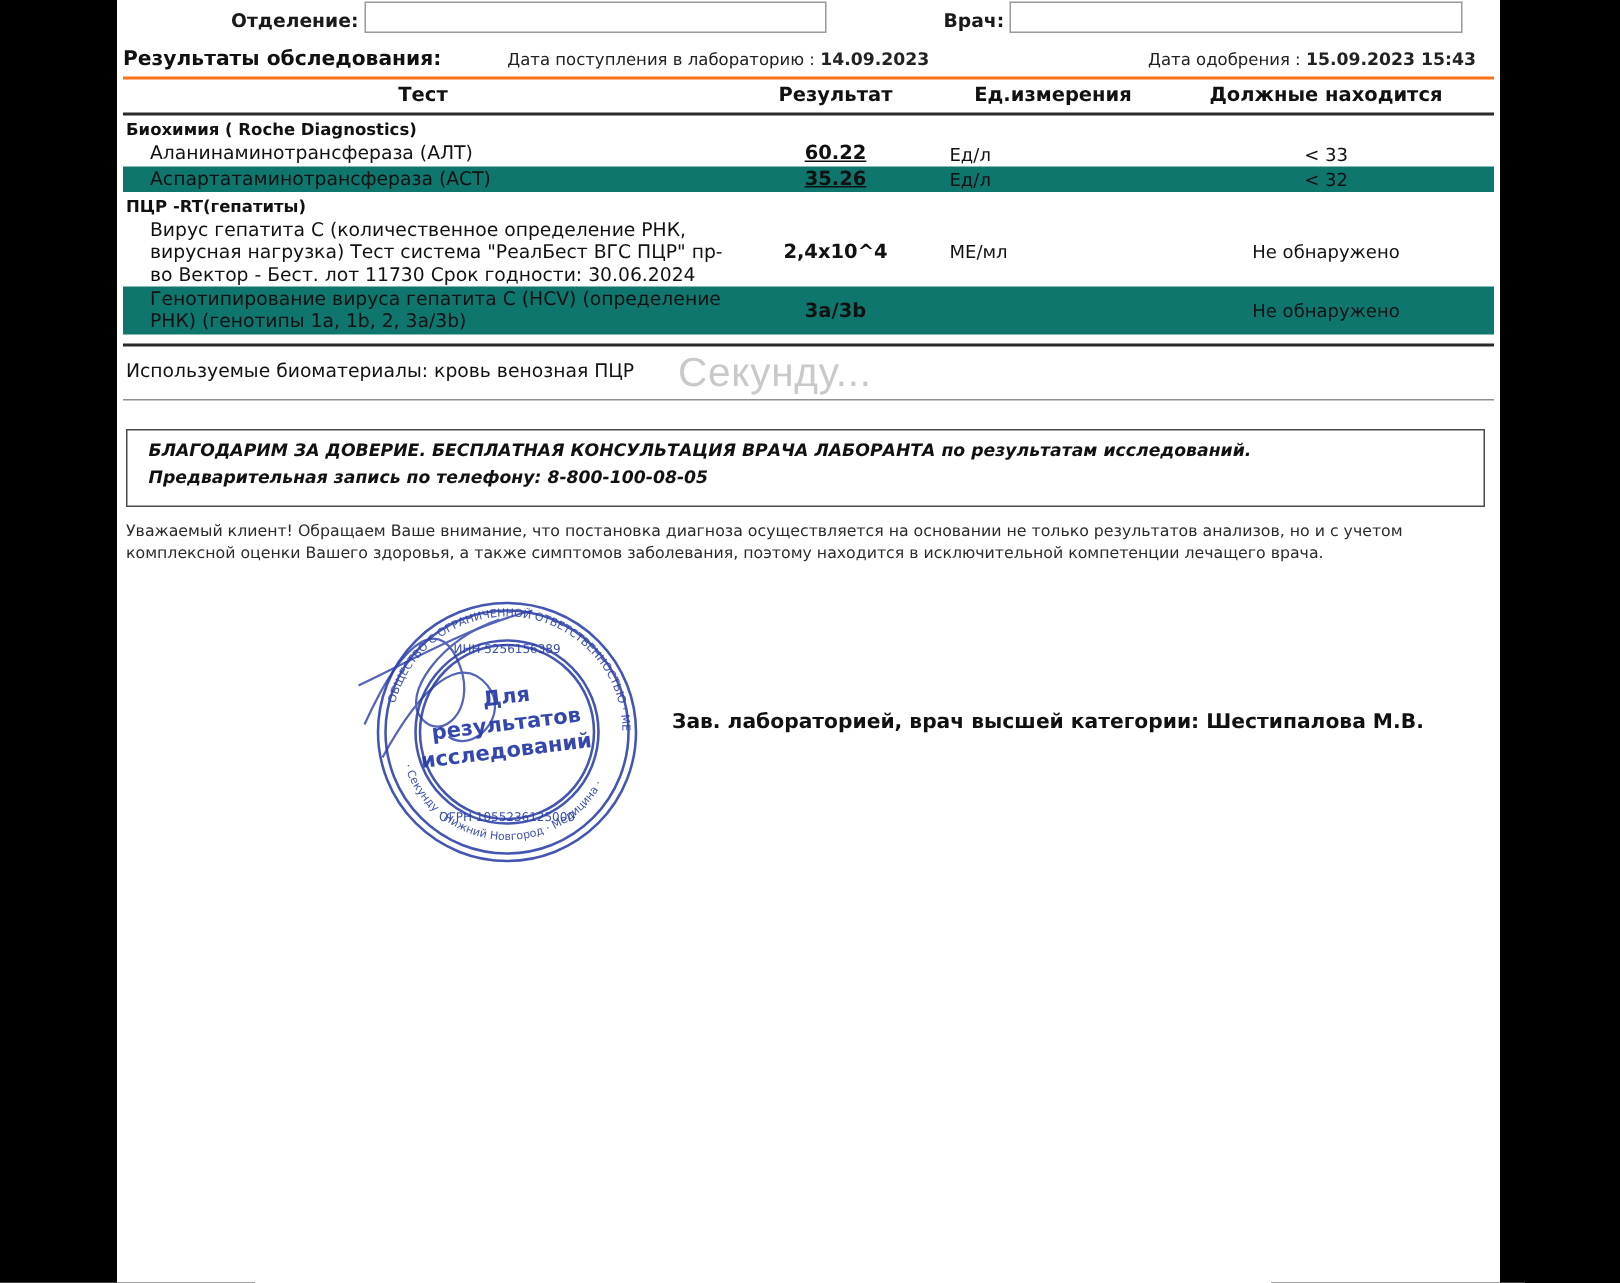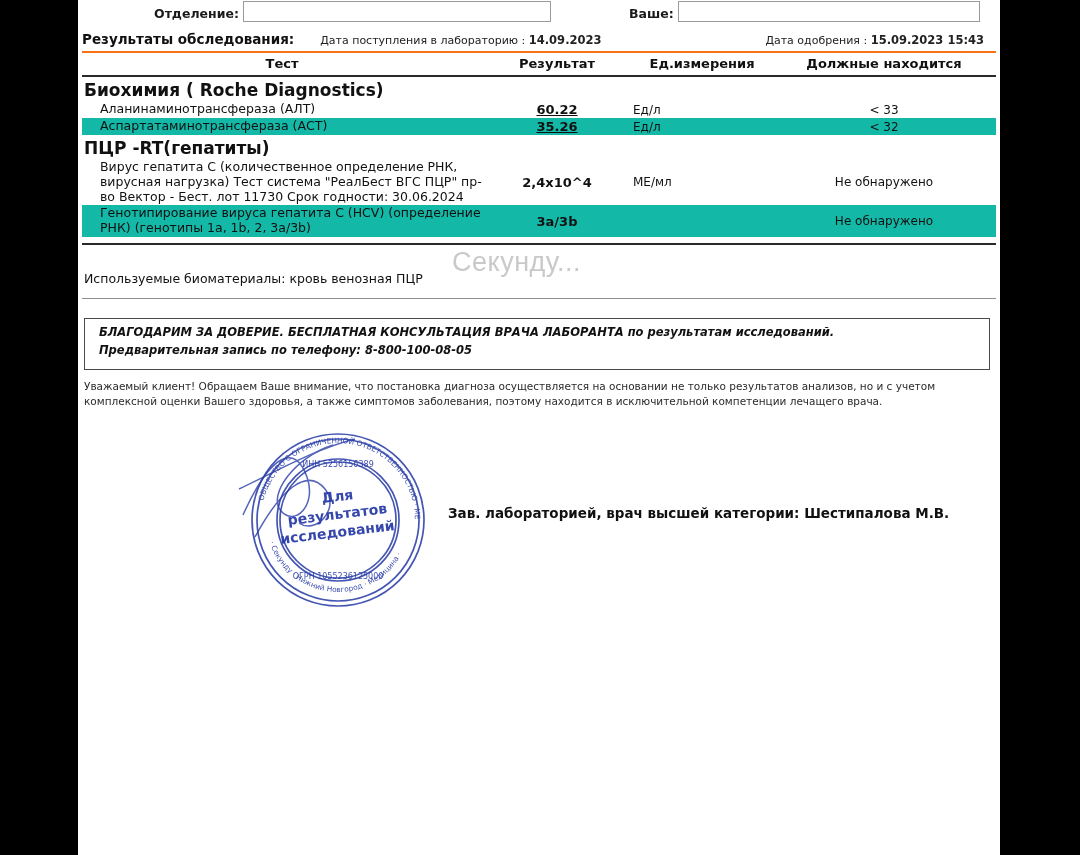--- a/index.html
+++ b/index.html
@@ -68,21 +68,21 @@
   }
   .results-title {
     font-weight: bold;
     font-size: 13.5px;
     color: #111;
     white-space: nowrap;
   }
   .results-date {
     font-size: 11px;
     color: #222;
-    margin-left: 26px;
+    margin-left: 44px;
     white-space: nowrap;
   }
   .results-date b { font-size: 11.5px; }
   .results-approve {
     font-size: 11px;
     color: #222;
     margin-left: auto;
     margin-right: 12px;
     white-space: nowrap;
   }
@@ -104,21 +104,21 @@
     font-weight: bold;
     color: #111;
     padding: 3px 0 4px 0;
     text-align: center;
     border-bottom: 2px solid #2a2a2a;
   }
   table.res thead th.first { text-align: center; }
 
   td.group {
     font-weight: bold;
-    font-size: 17px;
+    font-size: 11px;
     color: #111;
     padding: 3px 0 1px 2px;
   }
   td.name {
     font-size: 12.5px;
     color: #111;
     padding: 1px 0 1px 18px;
     line-height: 1.18;
   }
   td.val {
@@ -132,33 +132,33 @@
   }
   td.unit {
     font-size: 12px;
     color: #111;
   }
   td.ref {
     text-align: center;
     font-size: 12px;
     color: #111;
   }
-  tr.shade td { background: #14b8a6; }
+  tr.shade td { background: #0f766e; }
 
   .table-bottom-rule {
     border-top: 2px solid #2a2a2a;
     margin-top: 6px;
   }
 
   
   .biomat {
     position: relative;
     font-size: 12.5px;
     color: #111;
-    padding: 26px 0 12px 2px;
+    padding: 8px 0 12px 2px;
     border-bottom: 1px solid #8f8f8f;
   }
   .watermark {
     position: absolute;
     left: 370px;
     top: 2px;
     font-size: 27px;
     color: #c9c9c9;
     letter-spacing: 0.5px;
     pointer-events: none;
@@ -222,21 +222,21 @@
 
 <div class="page">
   <div class="sheet">
 
     <div class="top-fields">
       <div class="field field-dept">
         <span class="field-label">Отделение:</span>
         <span class="field-box"></span>
       </div>
       <div class="field field-doc">
-        <span class="field-label">Ваше:</span>
+        <span class="field-label">Врач:</span>
         <span class="field-box"></span>
       </div>
     </div>
 
     <div class="results-head">
       <span class="results-title">Результаты обследования:</span>
       <span class="results-date">
         <span>Дата поступления в лабораторию :</span>
         <b>14.09.2023</b>
       </span>

